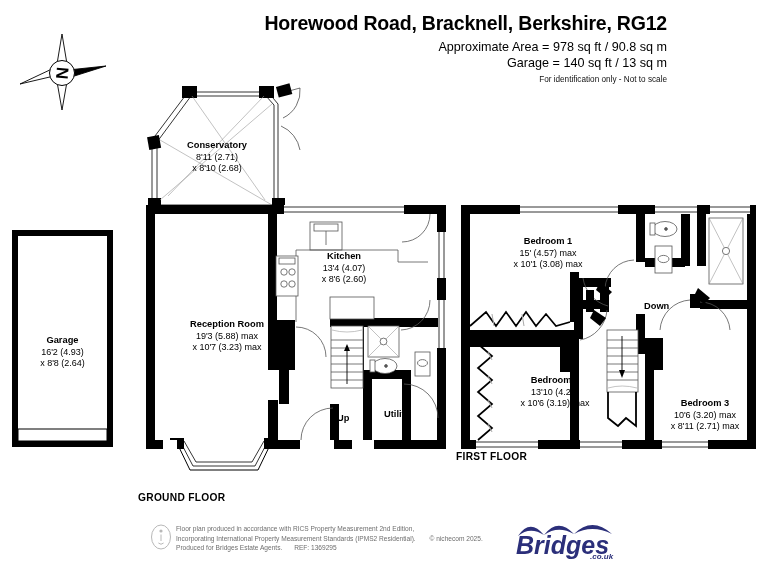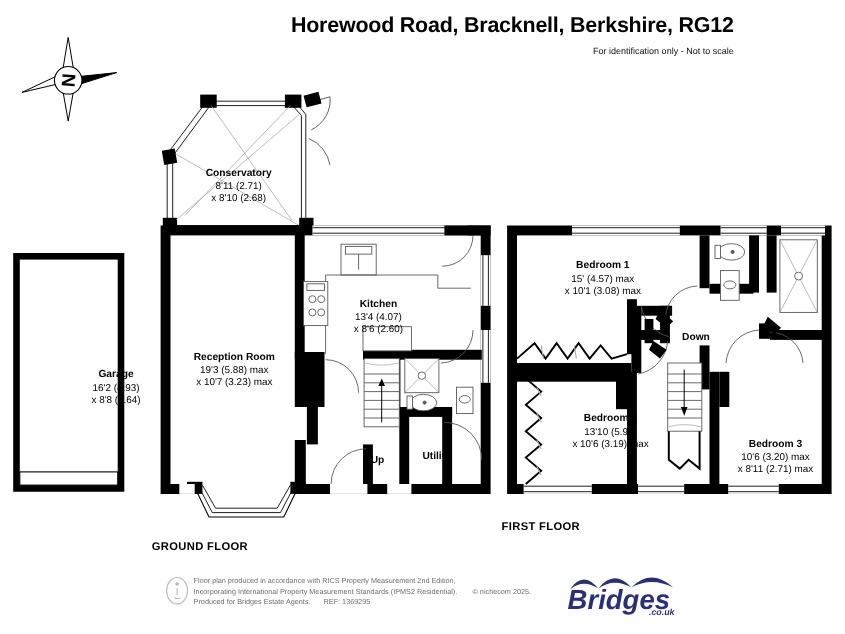--- a/index.html
+++ b/index.html
@@ -143,20 +143,22 @@
     width: 128px;
     height: 44px;
   }
 </style>
 </head>
 <body>
 
 <div class="header">
   <div class="header-title">Horewood Road, Bracknell, Berkshire, RG12</div>
   <div class="header-lines">
+    <div class="header-line">Approximate Area = 978 sq ft / 90.8 sq m</div>
+    <div class="header-line">Garage = 140 sq ft / 13 sq m</div>
   </div>
   <div class="header-note">For identification only - Not to scale</div>
 </div>
 
 <div class="compass">
   <svg width="96" height="80" viewBox="0 0 96 80">
 
     <g stroke="#000" stroke-width="0.9" fill="#ffffff">
 
       <path d="M46 2 L52 38 L46 46 L40 38 Z"></path>
@@ -426,69 +428,69 @@
     </g>
 
     <rect x="560" y="338" width="14" height="34" fill="#000000"></rect>
     <rect x="586" y="290" width="8" height="22" fill="#000000"></rect>
     <path d="M600 282 L612 292 L606 298 L596 290 Z" fill="#000000"></path>
     <path d="M698 288 L710 298 L704 304 L694 296 Z" fill="#000000"></path>
     <path d="M594 310 L606 318 L600 326 L590 318 Z" fill="#000000"></path>
   </g>
   </svg>
 
-<div class="rlabel" style="left:12px; top:335px; width:101px;margin-left:43px;">
+<div class="rlabel" style="left:12px; top:335px; width:101px;">
   <span class="rname">Garage</span>
   <span class="rdim">16'2 (4.93)</span>
   <span class="rdim">x 8'8 (2.64)</span>
 </div>
 
-<div class="rlabel" style="left:150px; top:152px; width:134px;">
+<div class="rlabel" style="left:150px; top:140px; width:134px;">
   <span class="rname">Conservatory</span>
   <span class="rdim">8'11 (2.71)</span>
   <span class="rdim">x 8'10 (2.68)</span>
 </div>
 
-<div class="rlabel" style="left:296px; top:251px; width:96px;margin-top:20px;">
+<div class="rlabel" style="left:296px; top:251px; width:96px;">
   <span class="rname">Kitchen</span>
   <span class="rdim">13'4 (4.07)</span>
   <span class="rdim">x 8'6 (2.60)</span>
 </div>
 
-<div class="rlabel" style="left:152px; top:319px; width:122px;">
+<div class="rlabel" style="left:166px; top:319px; width:122px;">
   <span class="rname">Reception Room</span>
   <span class="rdim">19'3 (5.88) max</span>
   <span class="rdim">x 10'7 (3.23) max</span>
 </div>
 
 <div class="util-word" style="left:384px; top:409px;">Utility</div>
 
 <div class="rlabel" style="left:487px; top:236px; width:122px;">
   <span class="rname">Bedroom 1</span>
   <span class="rdim">15' (4.57) max</span>
   <span class="rdim">x 10'1 (3.08) max</span>
 </div>
 
 <div class="rlabel" style="left:494px; top:375px; width:122px;">
   <span class="rname">Bedroom 2</span>
-  <span class="rdim">13'10 (5.94)</span>
+  <span class="rdim">13'10 (4.22)</span>
   <span class="rdim">x 10'6 (3.19) max</span>
 </div>
 
 <div class="rlabel" style="left:648px; top:398px; width:114px;">
   <span class="rname">Bedroom 3</span>
   <span class="rdim">10'6 (3.20) max</span>
   <span class="rdim">x 8'11 (2.71) max</span>
 </div>
 
 <div class="stair-word" style="left:337px; top:413px;text-align:center;">Up</div>
-<div class="stair-word" style="left:620px; top:301px;">Down</div>
+<div class="stair-word" style="left:644px; top:301px;">Down</div>
 
 <div class="floor-label" style="left:138px; top:492px;">GROUND FLOOR</div>
-<div class="floor-label" style="left:456px; top:474px;">FIRST FLOOR</div>
+<div class="floor-label" style="left:456px; top:451px;">FIRST FLOOR</div>
 
 <div class="footer"></div>
 
 <div class="footer-icon">
   <svg width="22" height="26" viewBox="0 0 22 26">
     <ellipse cx="11" cy="13" rx="9.5" ry="12" fill="none" stroke="#b8b8b8" stroke-width="1"></ellipse>
     <circle cx="11" cy="7" r="1.6" fill="#b8b8b8"></circle>
     <path d="M11 10.5 L11 17 M8.4 19 Q11 21.5 13.6 19" fill="none" stroke="#b8b8b8" stroke-width="1"></path>
   </svg>
 </div>

